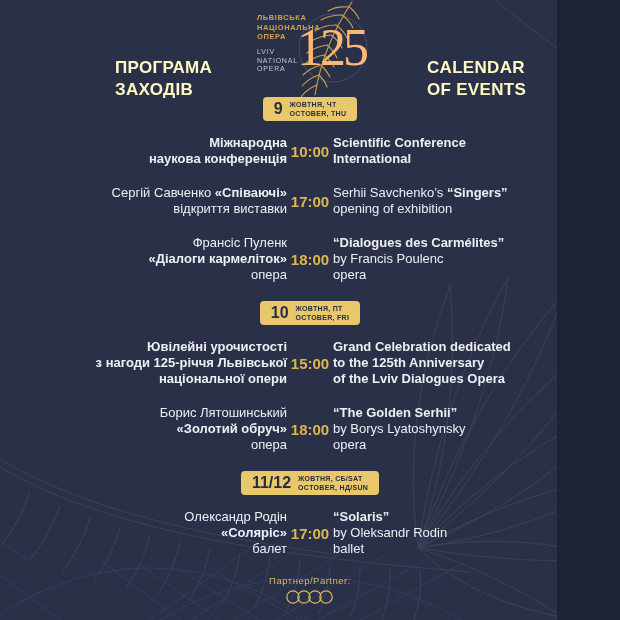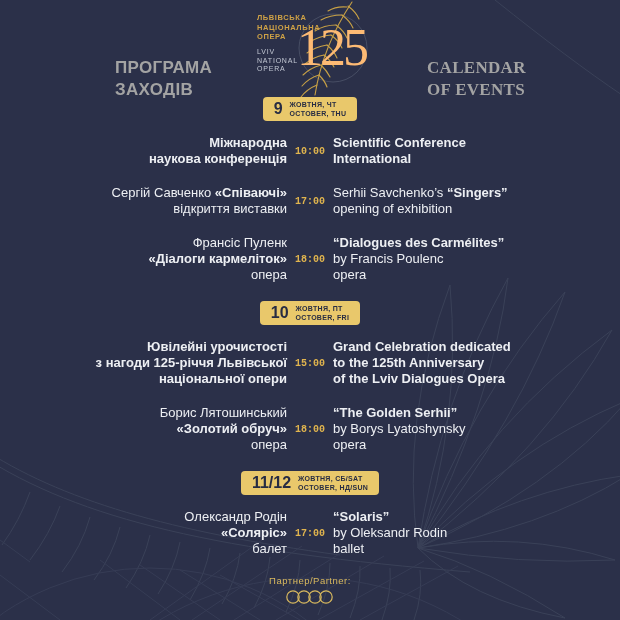--- a/index.html
+++ b/index.html
@@ -1,51 +1,51 @@
 <!DOCTYPE html>
 <html><head>
 <meta charset="utf-8">
 <style>
   html,body{margin:0;padding:0;background:#1e2235;}
   .poster{
-    position:relative;width:620px;height:620px;overflow:hidden;
+    position:relative;width:557px;height:620px;overflow:hidden;
     background:#2b3049;
     font-family:"Liberation Sans",sans-serif;
     color:#eef0f4;
   }
   .bg-art{position:absolute;inset:0;z-index:0;}
   
   .logo-uk{position:absolute;left:257px;top:13px;z-index:2;color:#cfa246;
     font-size:7.5px;font-weight:700;letter-spacing:.6px;line-height:9.5px;}
   .logo-en{position:absolute;left:257px;top:48px;z-index:2;color:#c3c8d4;
     font-size:7px;font-weight:400;letter-spacing:.8px;line-height:8.6px;}
   .logo-125{position:absolute;left:297px;top:20px;z-index:2;color:#fdba74;
     font-family:Liberation Serif, serif;font-size:52px;line-height:56px;letter-spacing:-3px;}
   
   .heading{position:absolute;top:57px;z-index:2;font-size:17px;font-weight:700;
-    line-height:22px;letter-spacing:.3px;color:#a3a3a3;}
+    line-height:22px;letter-spacing:.3px;color:#fef9c3;}
   .heading.left{left:115px;}
-  .heading.right{left:427px;font-family:Liberation Serif, serif;}
+  .heading.right{left:427px;}
   
   .schedule{position:absolute;top:97px;left:0;width:620px;z-index:2;}
   .section{margin-bottom:4px;}
   .badge-wrap{text-align:center;margin-bottom:14px;}
   .badge{display:inline-flex;align-items:center;gap:7px;background:#e9c86b;
     border-radius:4px;padding:3px 11px;color:#272c43;}
   .badge-day{font-size:16px;font-weight:700;line-height:18px;}
   .badge-dates{display:flex;flex-direction:column;text-align:left;}
   .badge-line{font-size:7px;font-weight:700;letter-spacing:.3px;line-height:9px;}
   .event{display:grid;grid-template-columns:1fr 46px 1fr;margin-bottom:18px;}
   .cell{font-size:13px;line-height:16px;color:#edeff3;}
   .cell.uk{text-align:right;}
   .cell.en{text-align:left;}
   .seg{font-weight:400;}
   .seg.b{font-weight:700;}
   .time{display:flex;align-items:center;justify-content:center;
-    font-size:10px;font-weight:700;color:#e0b44e;font-family:Liberation Mono, monospace;}
+    font-size:15px;font-weight:700;color:#e0b44e;}
   
   .partner{text-align:center;margin-top:18px;}
   .partner-label{font-size:9.5px;letter-spacing:.5px;color:#d9b95e;}
   .partner-logo{margin-top:3px;}
 </style>
 </head>
 <body>
 
 <div class="poster">
 

